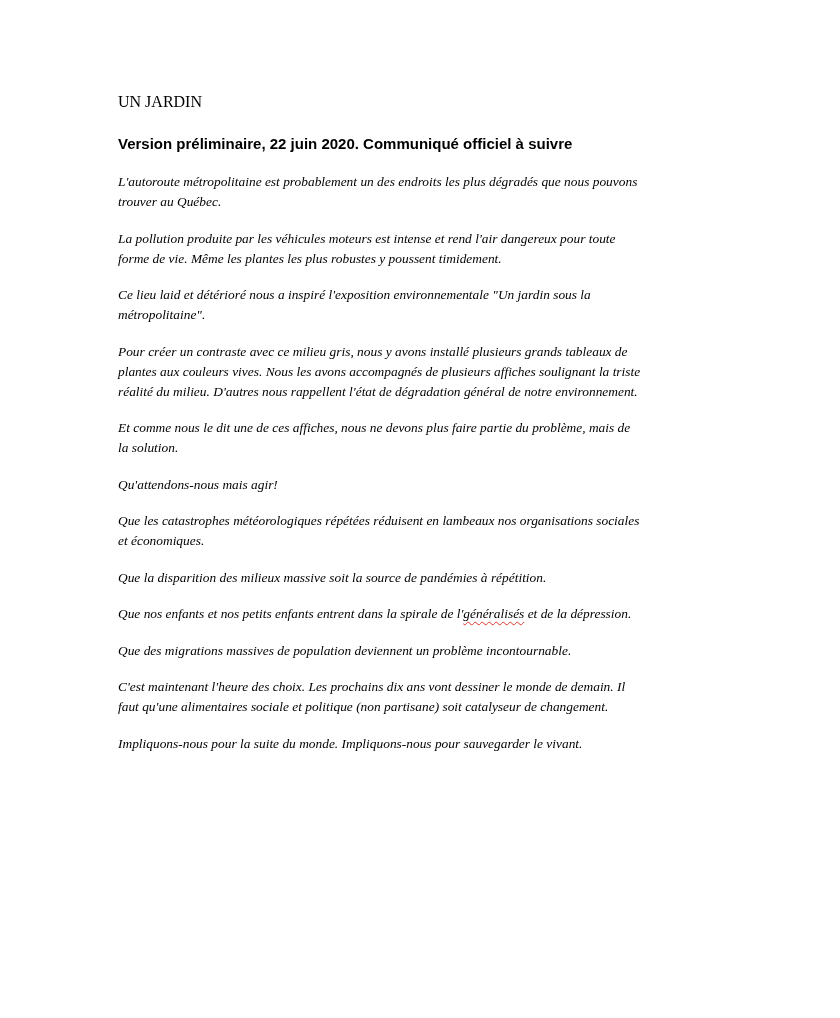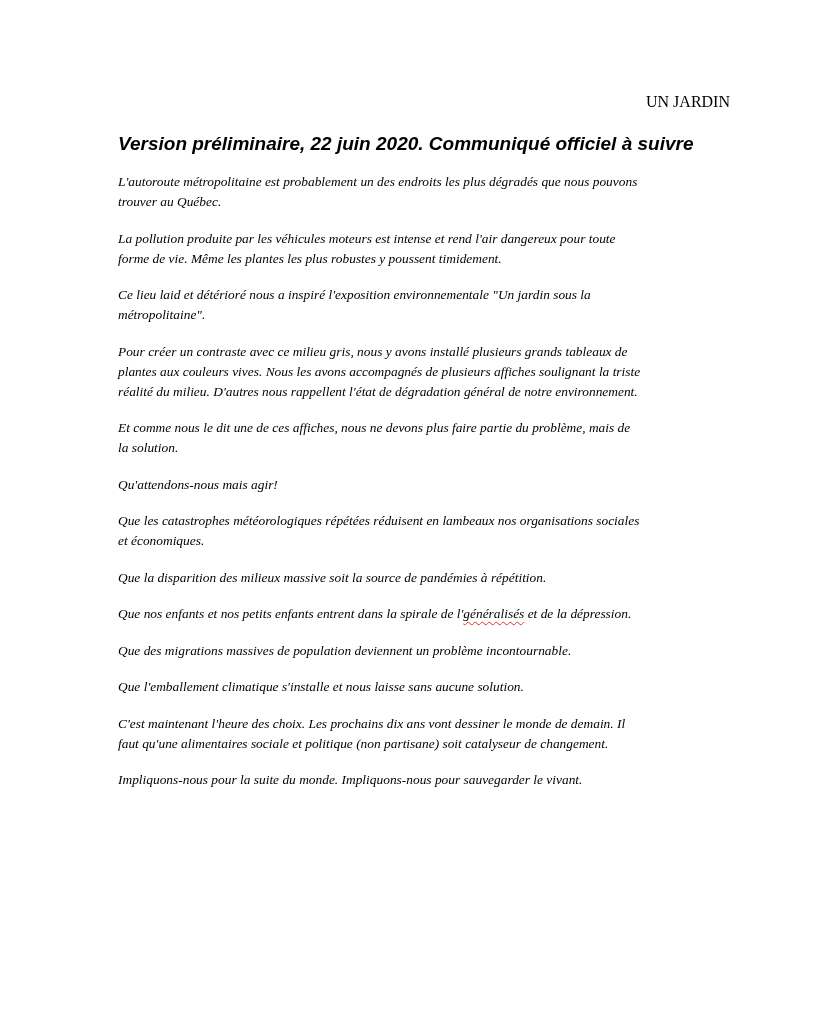--- a/index.html
+++ b/index.html
@@ -21,30 +21,28 @@
     top: 92px;
     width: 612px;
   }
   .doc-title {
     font-family: "Liberation Serif", "DejaVu Serif", serif;
     font-size: 16px;
     line-height: 20px;
     font-weight: 400;
     margin: 0 0 21px 0;
     white-space: pre-wrap;
-    text-align: right;
   }
   .doc-subtitle {
     font-family: "Liberation Sans", "DejaVu Sans", sans-serif;
-    font-size: 19px;
+    font-size: 15px;
     line-height: 21px;
     font-weight: 700;
     margin: 0 0 18px 0;
     white-space: pre-wrap;
-    font-style: italic;
   }
   p.body, p.heading {
     font-family: "Liberation Serif", "DejaVu Serif", serif;
     font-size: 13.4px;
     line-height: 20px;
     font-weight: 400;
     margin: 0 0 16.5px 0;
     white-space: pre-wrap;
     font-style: italic;
   }
@@ -74,19 +72,18 @@
 plantes aux couleurs vives. Nous les avons accompagnés de plusieurs affiches soulignant la triste
 réalité du milieu. D'autres nous rappellent l'état de dégradation général de notre environnement.</p>
         <p class="body">Et comme nous le dit une de ces affiches, nous ne devons plus faire partie du problème, mais de
 la solution.</p>
         <p class="body">Qu'attendons-nous mais agir!</p>
         <p class="body">Que les catastrophes météorologiques répétées réduisent en lambeaux nos organisations sociales
 et économiques.</p>
         <p class="body">Que la disparition des milieux massive soit la source de pandémies à répétition.</p>
         <p class="body">Que nos enfants et nos petits enfants entrent dans la spirale de l'<span class="misspelled">généralisés</span> et de la dépression.</p>
         <p class="body">Que des migrations massives de population deviennent un problème incontournable.</p>
-        <p class="body">Que l'emballement climatique s'installe et nous laisse sans aucune solution.</p>
         <p class="body">C'est maintenant l'heure des choix. Les prochains dix ans vont dessiner le monde de demain. Il
 faut qu'une alimentaires sociale et politique (non partisane) soit catalyseur de changement.</p>
         <p class="body">Impliquons-nous pour la suite du monde. Impliquons-nous pour sauvegarder le vivant.</p>
       </div>
   </div>
 </div>
 
 </body></html>

